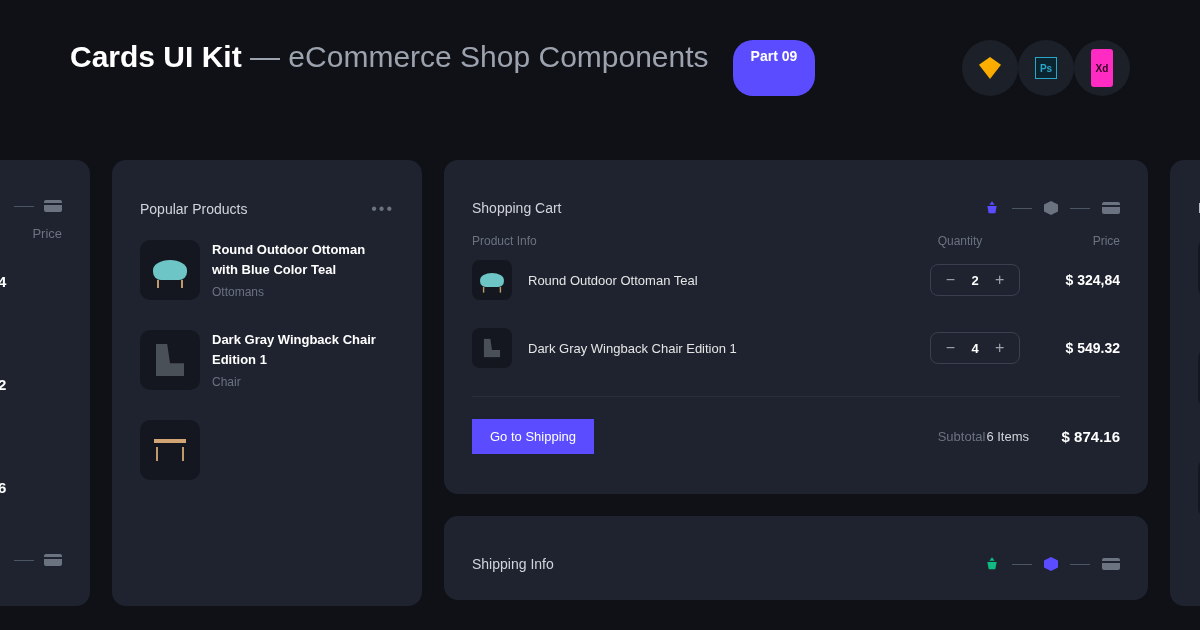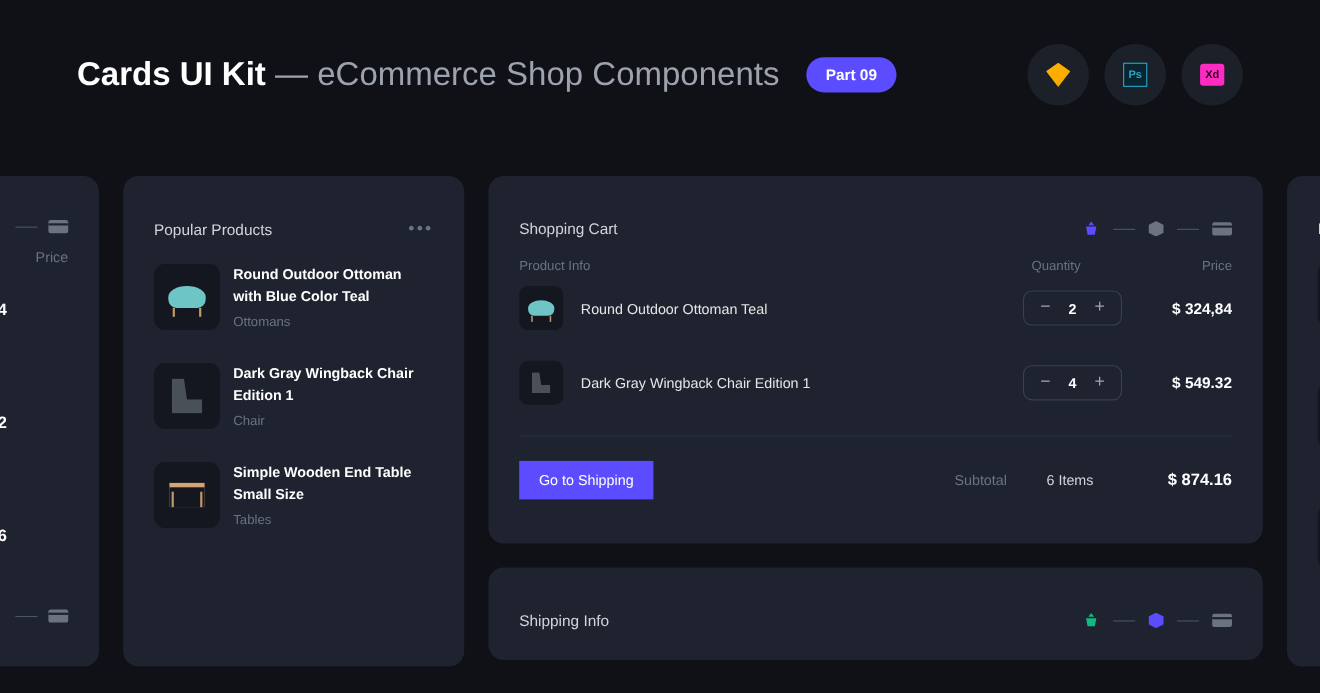--- a/index.html
+++ b/index.html
@@ -1,25 +1,25 @@
 <!DOCTYPE html>
 <html><head>
 <meta charset="utf-8">
 <style>
 *{margin:0;padding:0;box-sizing:border-box;font-family:-apple-system,BlinkMacSystemFont,'Segoe UI',sans-serif}
 body{background:#0f1117;width:1200px;height:630px;overflow:hidden;color:#fff}
-.header{display:flex;align-items:center;padding:40px 70px 40px 70px;gap:16px}
+.header{display:flex;padding:40px 70px 40px 70px;gap:16px}
 .title{font-size:30px;font-weight:400;color:#9ca3af}
 .title strong{font-weight:700;color:#fff}
 .badge{background:#5b4dff;color:#fff;font-size:14px;font-weight:600;padding:8px 18px;border-radius:20px;margin-left:8px}
-.tools{display:flex;gap:14px;margin-left:auto}
+.tools{display:flex;margin-left:auto}
 .tool{width:56px;height:56px;border-radius:50%;background:#1c2028;display:flex;align-items:center;justify-content:center}
 .sketch{width:22px;height:22px;background:linear-gradient(135deg,#fdb300,#f7a600);clip-path:polygon(50% 0,100% 35%,50% 100%,0 35%)}
 .ps{width:22px;height:22px;border:1px solid #2aa6c9;color:#2aa6c9;font-size:10px;font-weight:700;display:flex;align-items:center;justify-content:center;background:#0a2530}
-.xd{width:22px;height:20px;background:#ff2bc2;color:#2e001e;font-size:10px;font-weight:700;display:flex;align-items:center;justify-content:center;border-radius:3px}
+.xd{width:22px;height:38px;background:#ff2bc2;color:#2e001e;font-size:10px;font-weight:700;display:flex;align-items:center;justify-content:center;border-radius:3px}
 .cards{display:flex;gap:22px;padding:0 0 0 0;position:absolute;left:-80px;top:160px}
 .card{background:#1e232f;border-radius:14px;padding:40px 28px;flex-shrink:0}
 .price-card{width:170px;display:flex;flex-direction:column;gap:14px}
 .price-card .top{display:flex;align-items:center;gap:10px;justify-content:flex-end;color:#6b7280}
 .ph{color:#6b7280;font-size:13px;text-align:right}
 .pval{font-size:15px;font-weight:600;color:#fff;margin-top:18px}
 .popular{width:310px}
 .card-header{display:flex;justify-content:space-between;align-items:center;margin-bottom:22px}
 .card-title{font-size:14px;color:#d1d5db;font-weight:500}
 .more{color:#6b7280;letter-spacing:2px;font-size:16px;cursor:pointer}
@@ -38,21 +38,21 @@
 .col-price{width:100px;text-align:right}
 .cart-row{display:flex;align-items:center;margin-bottom:28px}
 .cart-thumb{width:40px;height:40px;background:#14171f;border-radius:8px;display:flex;align-items:center;justify-content:center;margin-right:16px;flex-shrink:0}
 .cart-name{font-size:13px;color:#e5e5e5;font-weight:400;flex:1}
 .qty{display:flex;align-items:center;border:1px solid #3a4050;border-radius:8px;padding:6px 10px;gap:14px;width:90px;justify-content:center}
 .qty-btn{color:#9ca3af;font-size:16px;cursor:pointer;width:14px;text-align:center}
 .qty-val{font-size:13px;color:#fff;font-weight:600}
 .cart-price{width:100px;text-align:right;font-size:14px;font-weight:600;color:#fff}
 .cart-footer{display:flex;align-items:center;margin-top:10px;padding-top:22px;border-top:1px solid #2a2f3c}
 .btn-primary{background:#5b4dff;color:#fff;border:none;padding:10px 18px;border-radius:0;font-size:13px;font-weight:500;cursor:pointer}
-.subtotal{margin-left:auto;display:flex;align-items:center;gap:36px;font-size:13px}
+.subtotal{margin-left:auto;display:flex;align-items:center;gap:1px;font-size:13px}
 .sub-label{color:#6b7280}
 .sub-items{color:#d1d5db;font-weight:500}
 .sub-total{font-weight:700;font-size:15px;color:#fff;width:90px;text-align:right}
 .popular2{width:170px}
 .ottoman{width:34px;height:20px;background:#6ec5c5;border-radius:50% 50% 8px 8px;position:relative}
 .ottoman:after{content:'';position:absolute;bottom:-8px;left:4px;right:4px;height:8px;border-left:2px solid #c19a6b;border-right:2px solid #c19a6b}
 .chair{width:28px;height:32px;background:#4a5058;clip-path:polygon(0 0,40% 0,50% 60%,100% 60%,100% 100%,0 100%)}
 .table{width:32px;height:22px;background:#d4a574;position:relative}
 .table:before{content:'';position:absolute;top:4px;left:0;right:0;bottom:0;background:#14171f}
 .table:after{content:'';position:absolute;bottom:0;left:2px;right:2px;height:14px;border-left:2px solid #c19a6b;border-right:2px solid #c19a6b}
@@ -119,24 +119,20 @@
         </div>
       <div>
         <div class="prod-name">Dark Gray Wingback Chair Edition 1</div>
         <div class="prod-cat">Chair</div>
       </div>
     </div>
     <div class="prod-item">
       <div class="thumb">
           <div class="table"></div>
         </div>
-      <div>
-        <div class="prod-name">Simple Wooden End Table Small Size</div>
-        <div class="prod-cat">Tables</div>
-      </div>
     </div>
   </div>
 
   <div style="display:flex;flex-direction:column;gap:22px">
     <div class="card cart">
       <div class="cart-header">
         <div class="card-title">Shopping Cart</div>
         <div class="steps">
           <svg class="step-icon basket-icon" viewBox="0 0 24 24" fill="#5b4dff">
               <path d="M12 2L8 7h8l-4-5zm-7 7l2 11h10l2-11H5z"></path>

